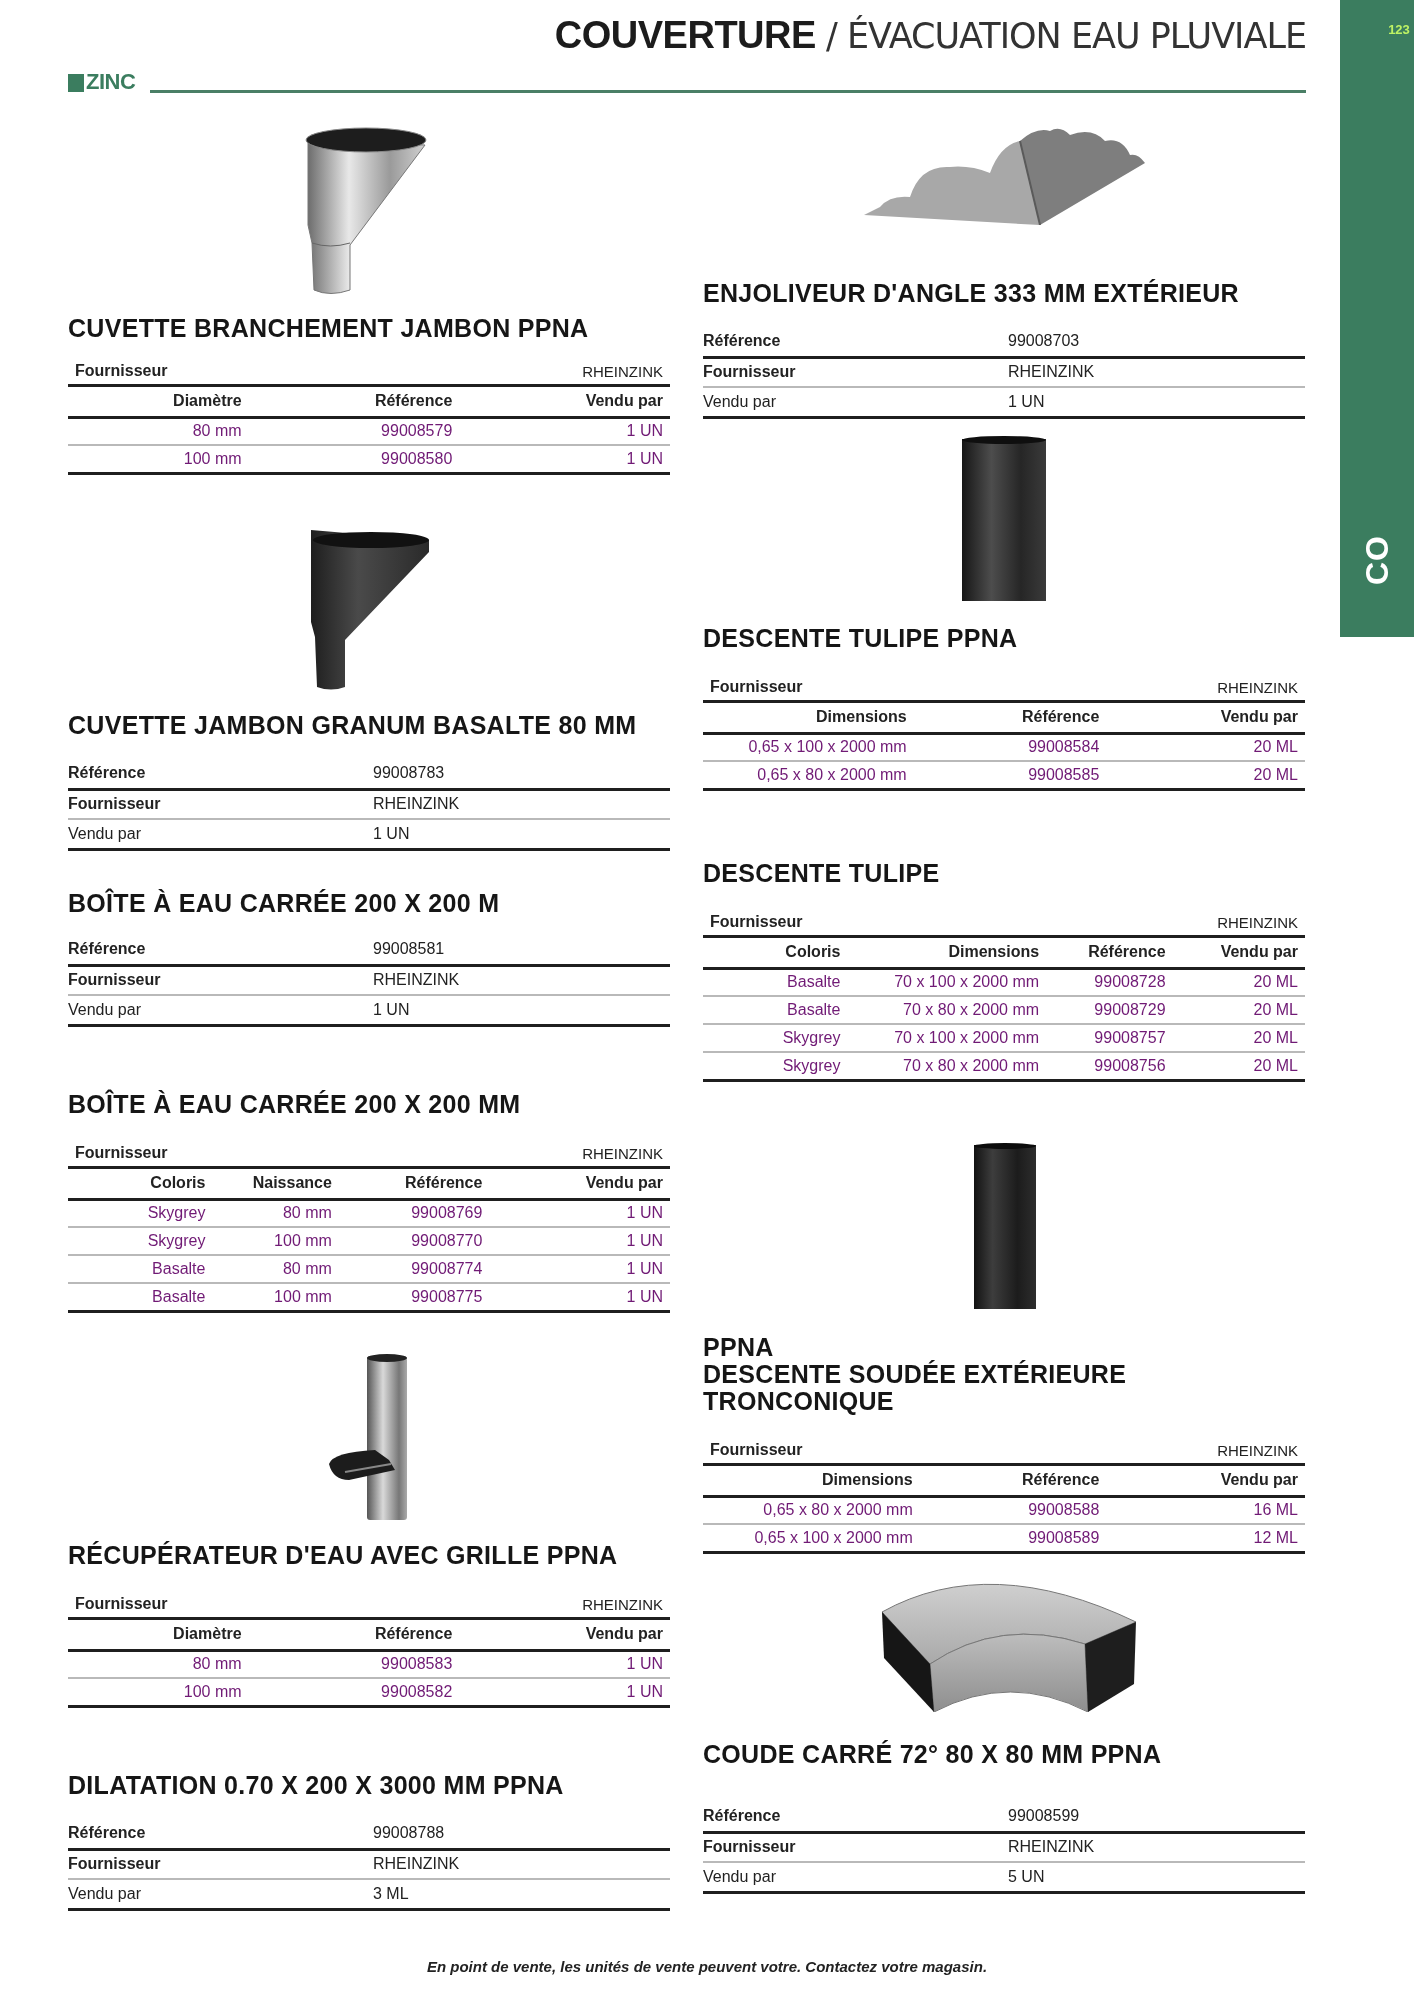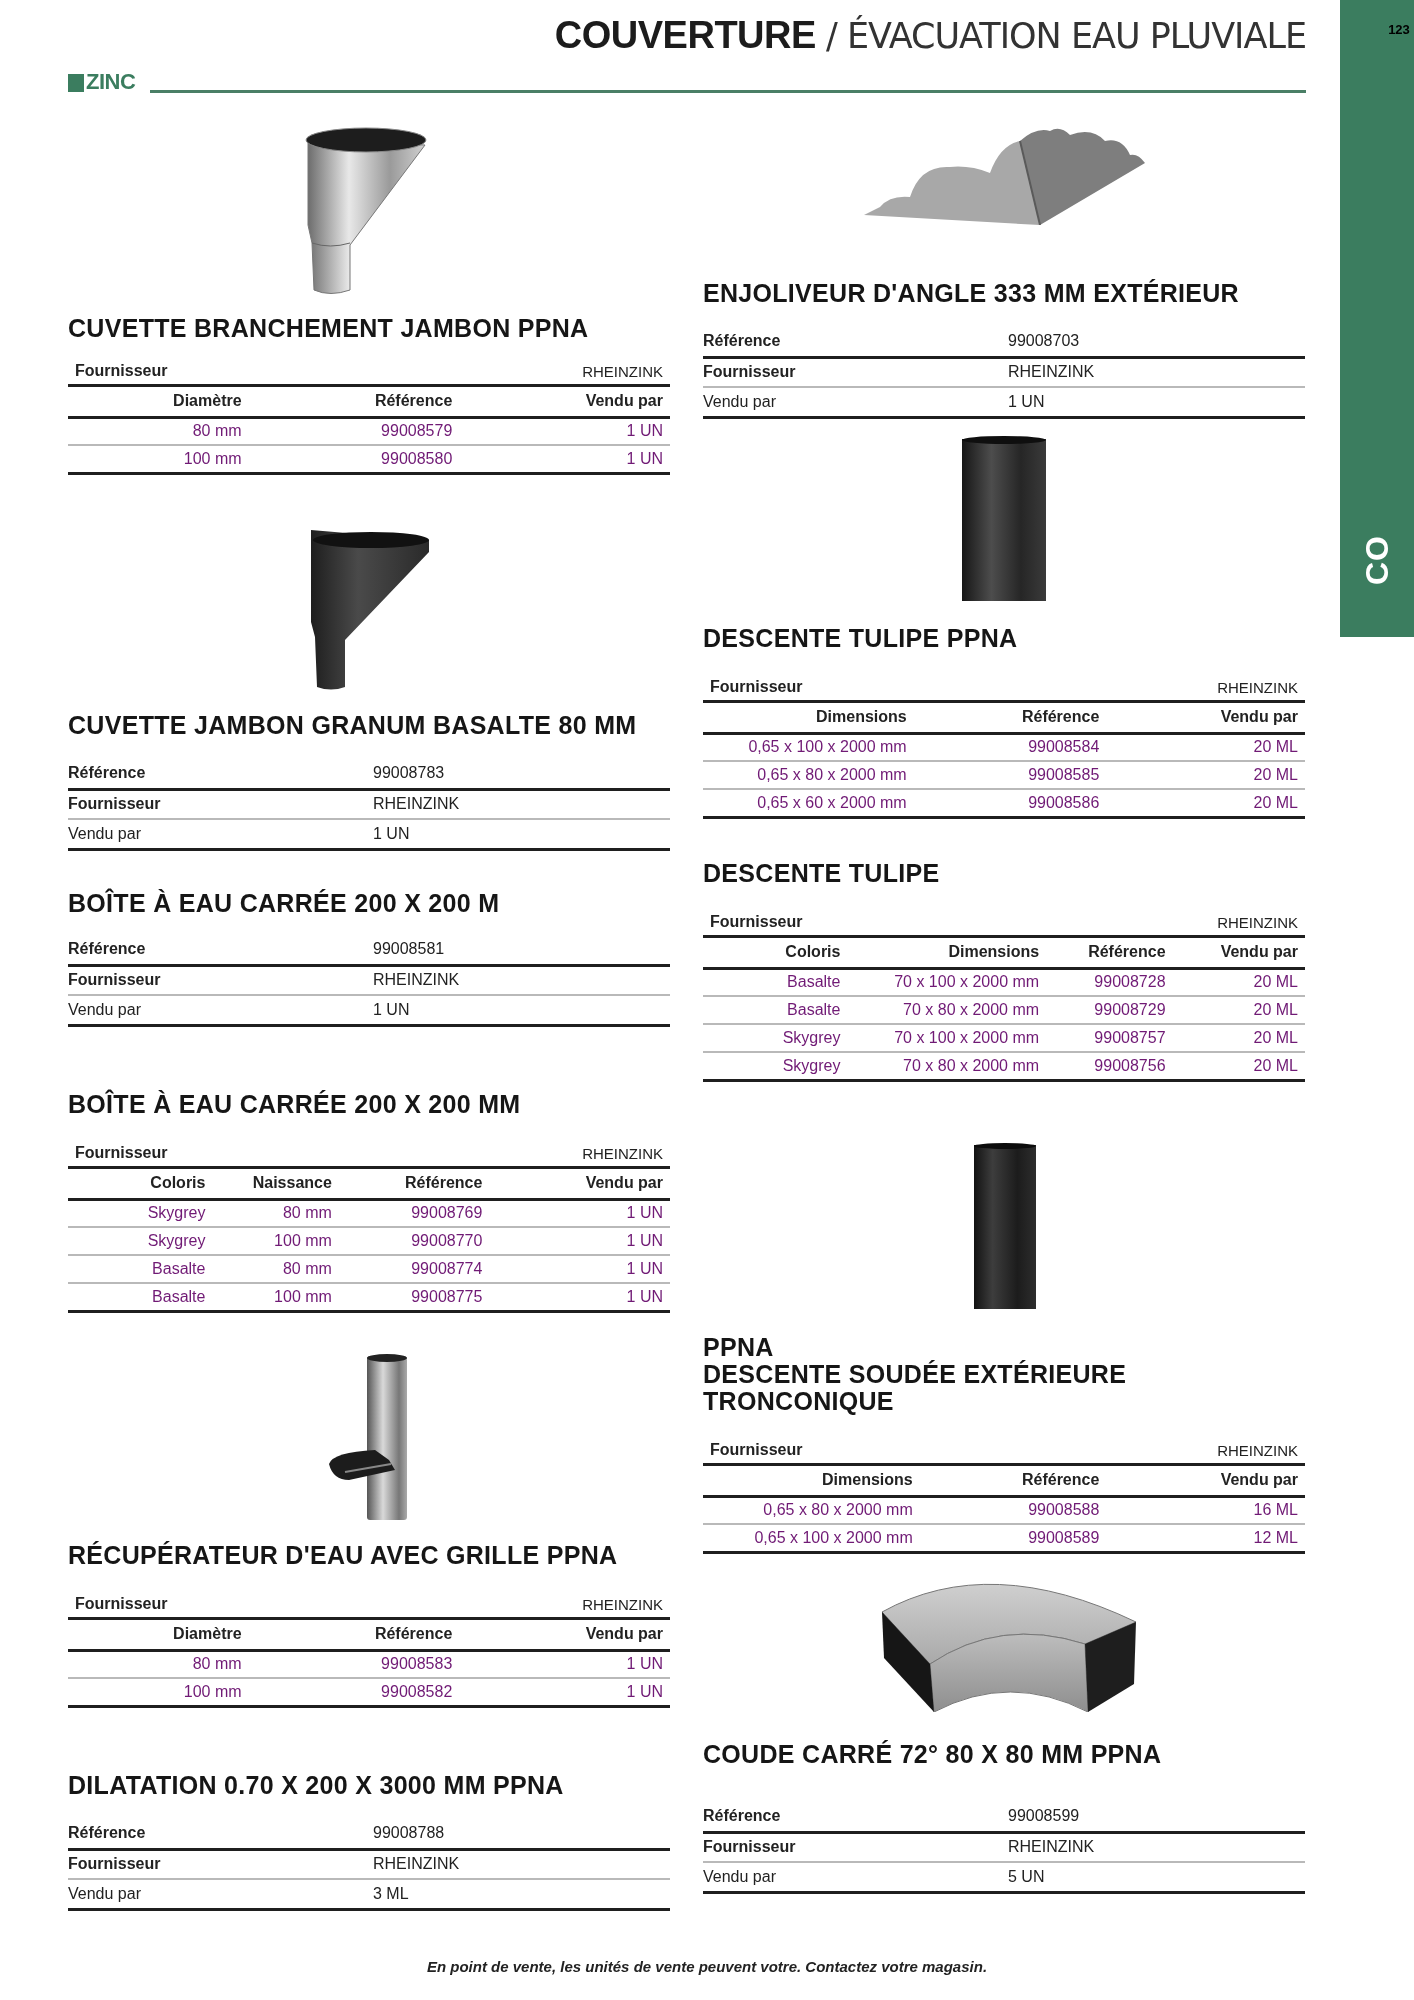--- a/index.html
+++ b/index.html
@@ -9,21 +9,21 @@
   .page-header { position: absolute; left: 540px; top: 14px; width: 766px; text-align: right; font-size: 38px; letter-spacing: -0.5px; white-space: nowrap; }
   .page-header .bold { font-weight: 700; color: #1c1c1c; }
   .page-header .light { font-weight: 400; color: #333; font-family: "DejaVu Sans", sans-serif; font-size: 35px; letter-spacing: -1px; }
 
   .zinc-label { position: absolute; left: 68px; top: 72px; display: flex; align-items: flex-end; }
   .zinc-label .sq { width: 16px; height: 18px; background: #3b7d5f; margin-right: 2px; }
   .zinc-label .txt { font-weight: 700; font-size: 22px; color: #3b7d5f; line-height: 20px; letter-spacing: -0.5px; }
   .zinc-rule { position: absolute; left: 150px; top: 90px; width: 1156px; height: 3px; background: #4a7f66; }
 
   .side-tab { position: absolute; left: 1340px; top: 0; width: 74px; height: 637px; background: #3b7d5f; }
-  .side-tab .pg { position: absolute; top: 22px; left: 0; width: 100%; text-align: center; color: #000000; font-size: 13px; font-weight: 700; padding-left: 44px; }
+  .side-tab .pg { position: absolute; top: 22px; left: 0; width: 100%; text-align: center; color: #bef264; font-size: 13px; font-weight: 700; padding-left: 44px; }
   .side-tab .code { position: absolute; top: 560px; left: 37px; transform: translate(-50%, -50%) rotate(-90deg); color: #fff; font-size: 32px; font-weight: 700; letter-spacing: 1px; }
 
   .block { position: absolute; width: 602px; }
   .left { left: 68px; }
   .right { left: 703px; }
 
   .ptitle { font-weight: 700; font-size: 25px; line-height: 27px; color: #161616; letter-spacing: 0.3px; text-transform: uppercase; }
 
   .supplier-row { display: flex; justify-content: space-between; padding: 0 7px; font-size: 16px; height: 26px; align-items: center; margin-top: 14px; }
   .supplier-row .k { font-weight: 700; color: #222; }
@@ -328,25 +328,20 @@
       <tr>
           <td>0,65 x 100 x 2000 mm</td>
           <td>99008584</td>
           <td>20 ML</td>
         </tr>
       <tr>
           <td>0,65 x 80 x 2000 mm</td>
           <td>99008585</td>
           <td>20 ML</td>
         </tr>
-      <tr>
-          <td>0,65 x 60 x 2000 mm</td>
-          <td>99008586</td>
-          <td>20 ML</td>
-        </tr>
     </tbody>
   </table>
 </div>
 
 <div class="block right" style="top:860px">
   <div class="ptitle">DESCENTE TULIPE</div>
   <div class="supplier-row" style="margin-top:22px">
     <span class="k">Fournisseur</span>
     <span class="v">RHEINZINK</span>
   </div>

